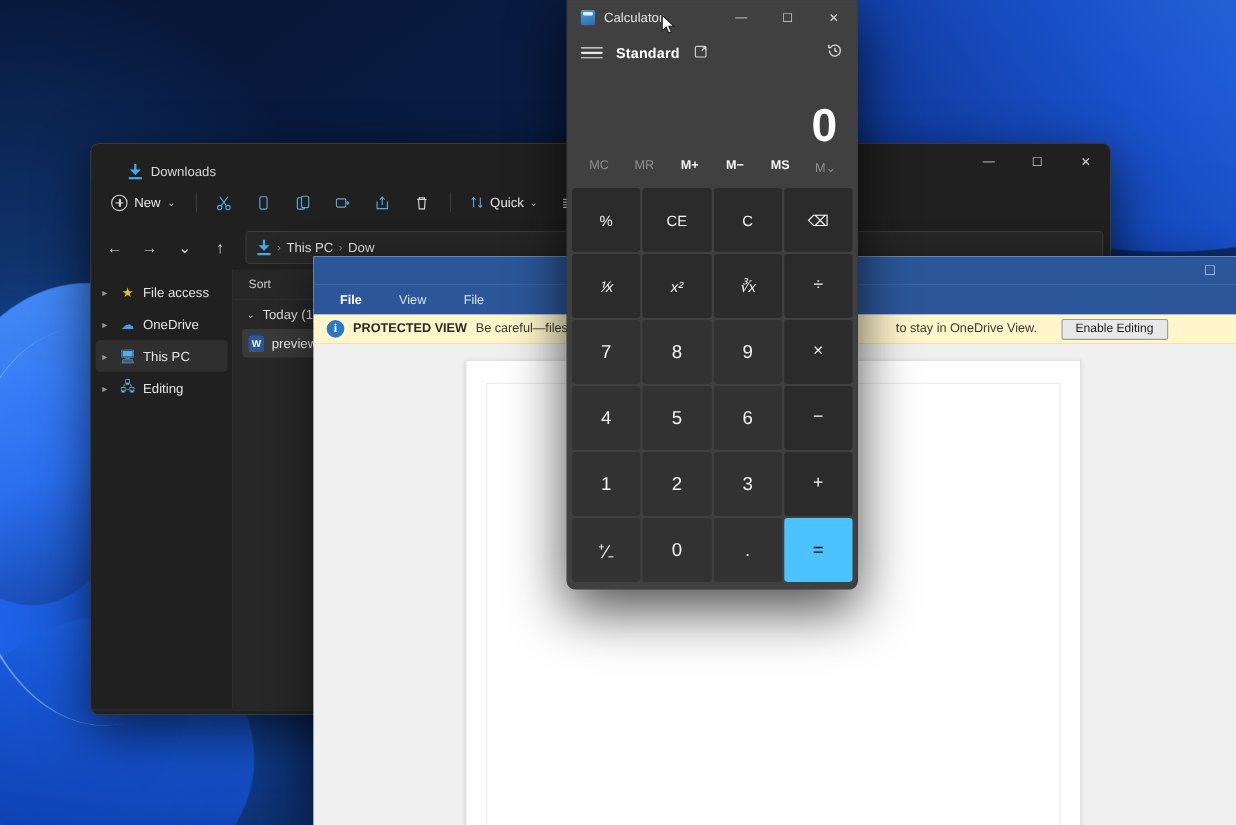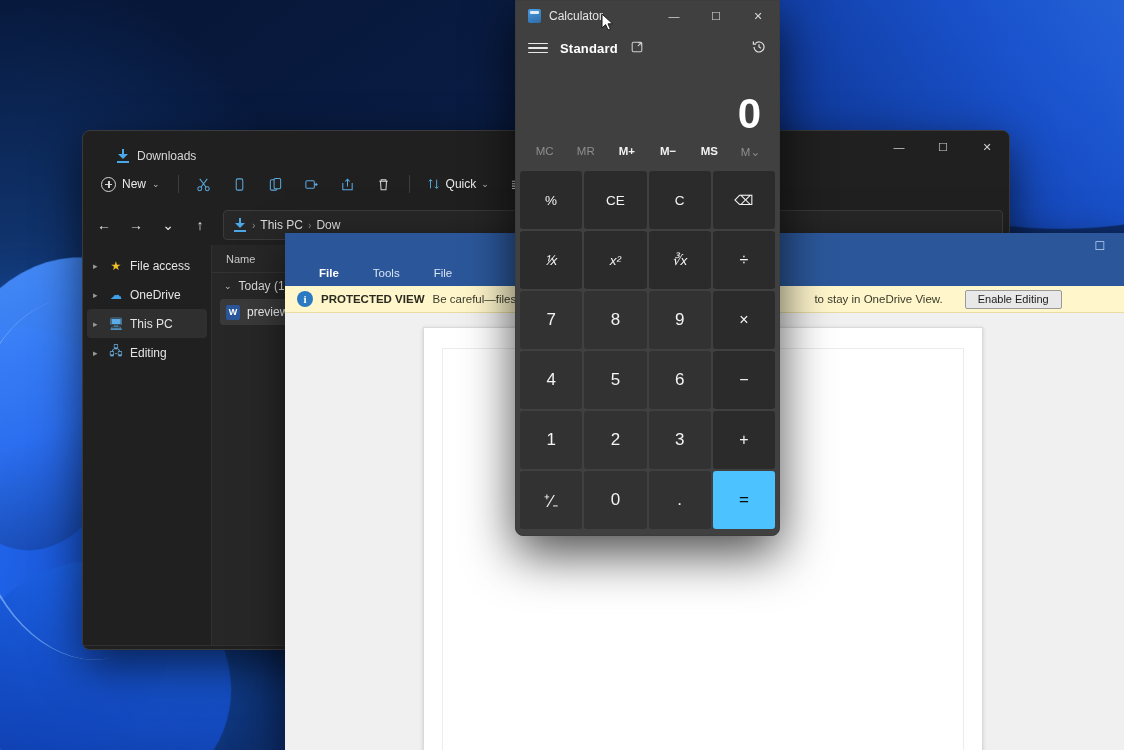--- a/index.html
+++ b/index.html
@@ -202,21 +202,21 @@
     position: absolute; left: 50%; transform: translateX(-50%);
     white-space: nowrap;
   }
   #word-ribbon-btn {
     margin-left: auto; margin-right: 14px; width: 20px; height: 18px;
     display: flex; align-items: center; justify-content: center;
     color: #bcd2ef; font-size: 12px;
   }
   #word-tabs {
     height: 27px; background: #2b579a; display: flex; align-items: center;
-    padding-left: 30px; gap: 26px;
+    padding-left: 20px; gap: 26px;
   }
   .wtab { font-size: 11.5px; color: #d9e4f5; padding: 3px 4px; }
   .wtab.active { color: #fff; font-weight: bold; }
   #protected-bar {
     height: 27px; background: #fff6cc; border-bottom: 1px solid #e8dca0;
     display: flex; align-items: center; gap: 8px; padding: 0 12px;
     font-size: 11.5px; color: #3b3b2a;
   }
   .info-ic {
     width: 16px; height: 16px; border-radius: 50%; background: #2b79c2;
@@ -445,21 +445,21 @@
       </div>
       <div class="tree-item">
         <span class="tw">▸</span>
         <span class="ic" style="color:#6fb5e8">🖧</span>
         <span>Editing</span>
       </div>
     </div>
 
     <div id="exp-list">
       <div id="list-head">
-        <span>Name</span>
+        <span>Sort</span>
       </div>
       <div class="group-row">
         <span class="chev">⌄</span>
         <span>Today (1)</span>
       </div>
       <div class="file-row">
         <span class="word-ic">W</span>
         <span>preview-r</span>
       </div>
     </div>
@@ -476,21 +476,21 @@
   </div>
 </div>
 
 <div class="win" id="word">
   <div id="word-titlebar">
     <span id="word-title">d View) - Word</span>
     <div id="word-ribbon-btn">☐</div>
   </div>
   <div id="word-tabs">
     <span class="wtab active">File</span>
-    <span class="wtab">Tools</span>
+    <span class="wtab">View</span>
     <span class="wtab">File</span>
   </div>
   <div id="protected-bar">
     <span class="info-ic">i</span>
     <span id="pv-label">PROTECTED VIEW</span>
     <span>Be careful—files from the In</span>
     <span style="margin-left:232px">to stay in OneDrive View.</span>
     <div id="enable-editing">Enable Editing</div>
   </div>
   <div id="word-canvas">

